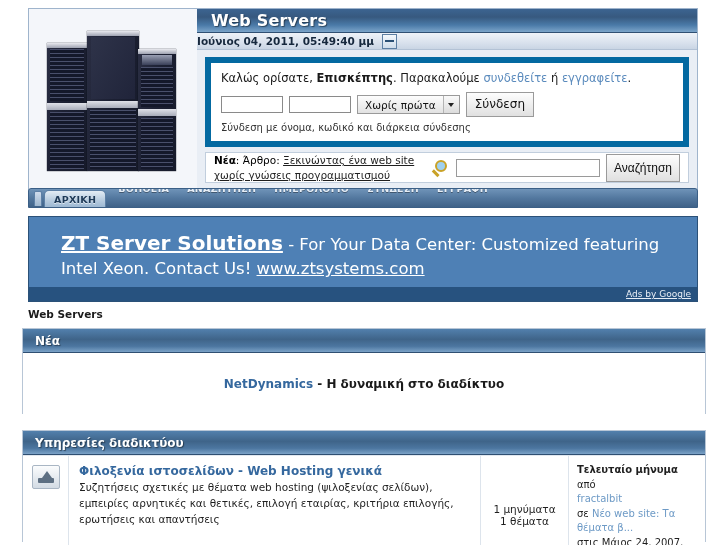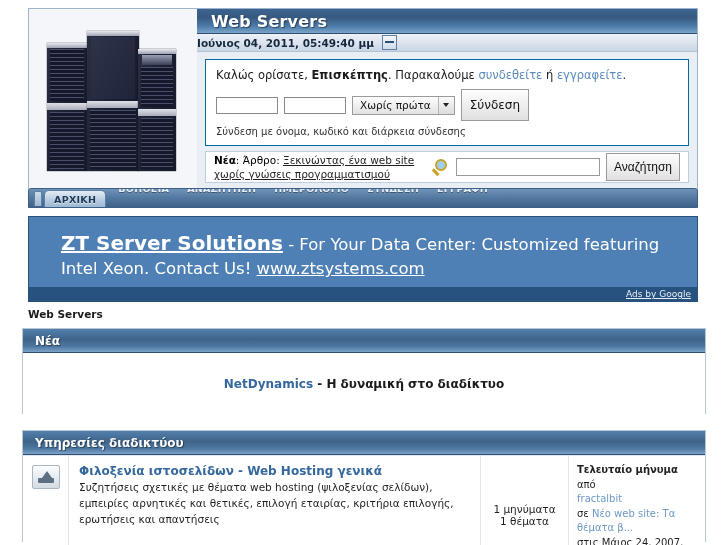--- a/index.html
+++ b/index.html
@@ -131,21 +131,21 @@
     content: "";
     position: absolute;
     left: 2px; right: 2px; top: 5px;
     height: 2px;
     background: #2a4f74;
   }
 
   .login-box {
     margin: 7px 8px 0 8px;
     background: #ffffff;
-    border: 1px solid #0369a1;
+    border: 6px solid #0369a1;
     padding: 8px 10px 8px 10px;
     box-sizing: border-box;
   }
   .welcome {
     font-size: 11.5px;
     color: #1a1a1a;
     margin-bottom: 7px;
     white-space: nowrap;
   }
   .welcome b { font-weight: bold; }
@@ -193,21 +193,21 @@
     background: linear-gradient(180deg,#fafafa,#dcdcdc);
   }
   .sel .arrow i {
     display: block;
     width: 0; height: 0;
     border-left: 3px solid transparent;
     border-right: 3px solid transparent;
     border-top: 4px solid #222;
   }
   .sbtn {
-    height: 32px;
+    height: 25px;
     border: 1px solid #9a9a9a;
     background: linear-gradient(180deg,#fdfdfd,#e0e0e0);
     font-size: 12px;
     padding: 0 8px;
     cursor: pointer;
     font-family: "DejaVu Sans", sans-serif;
     color: #111;
     box-sizing: border-box;
     line-height: 19px;
   }

